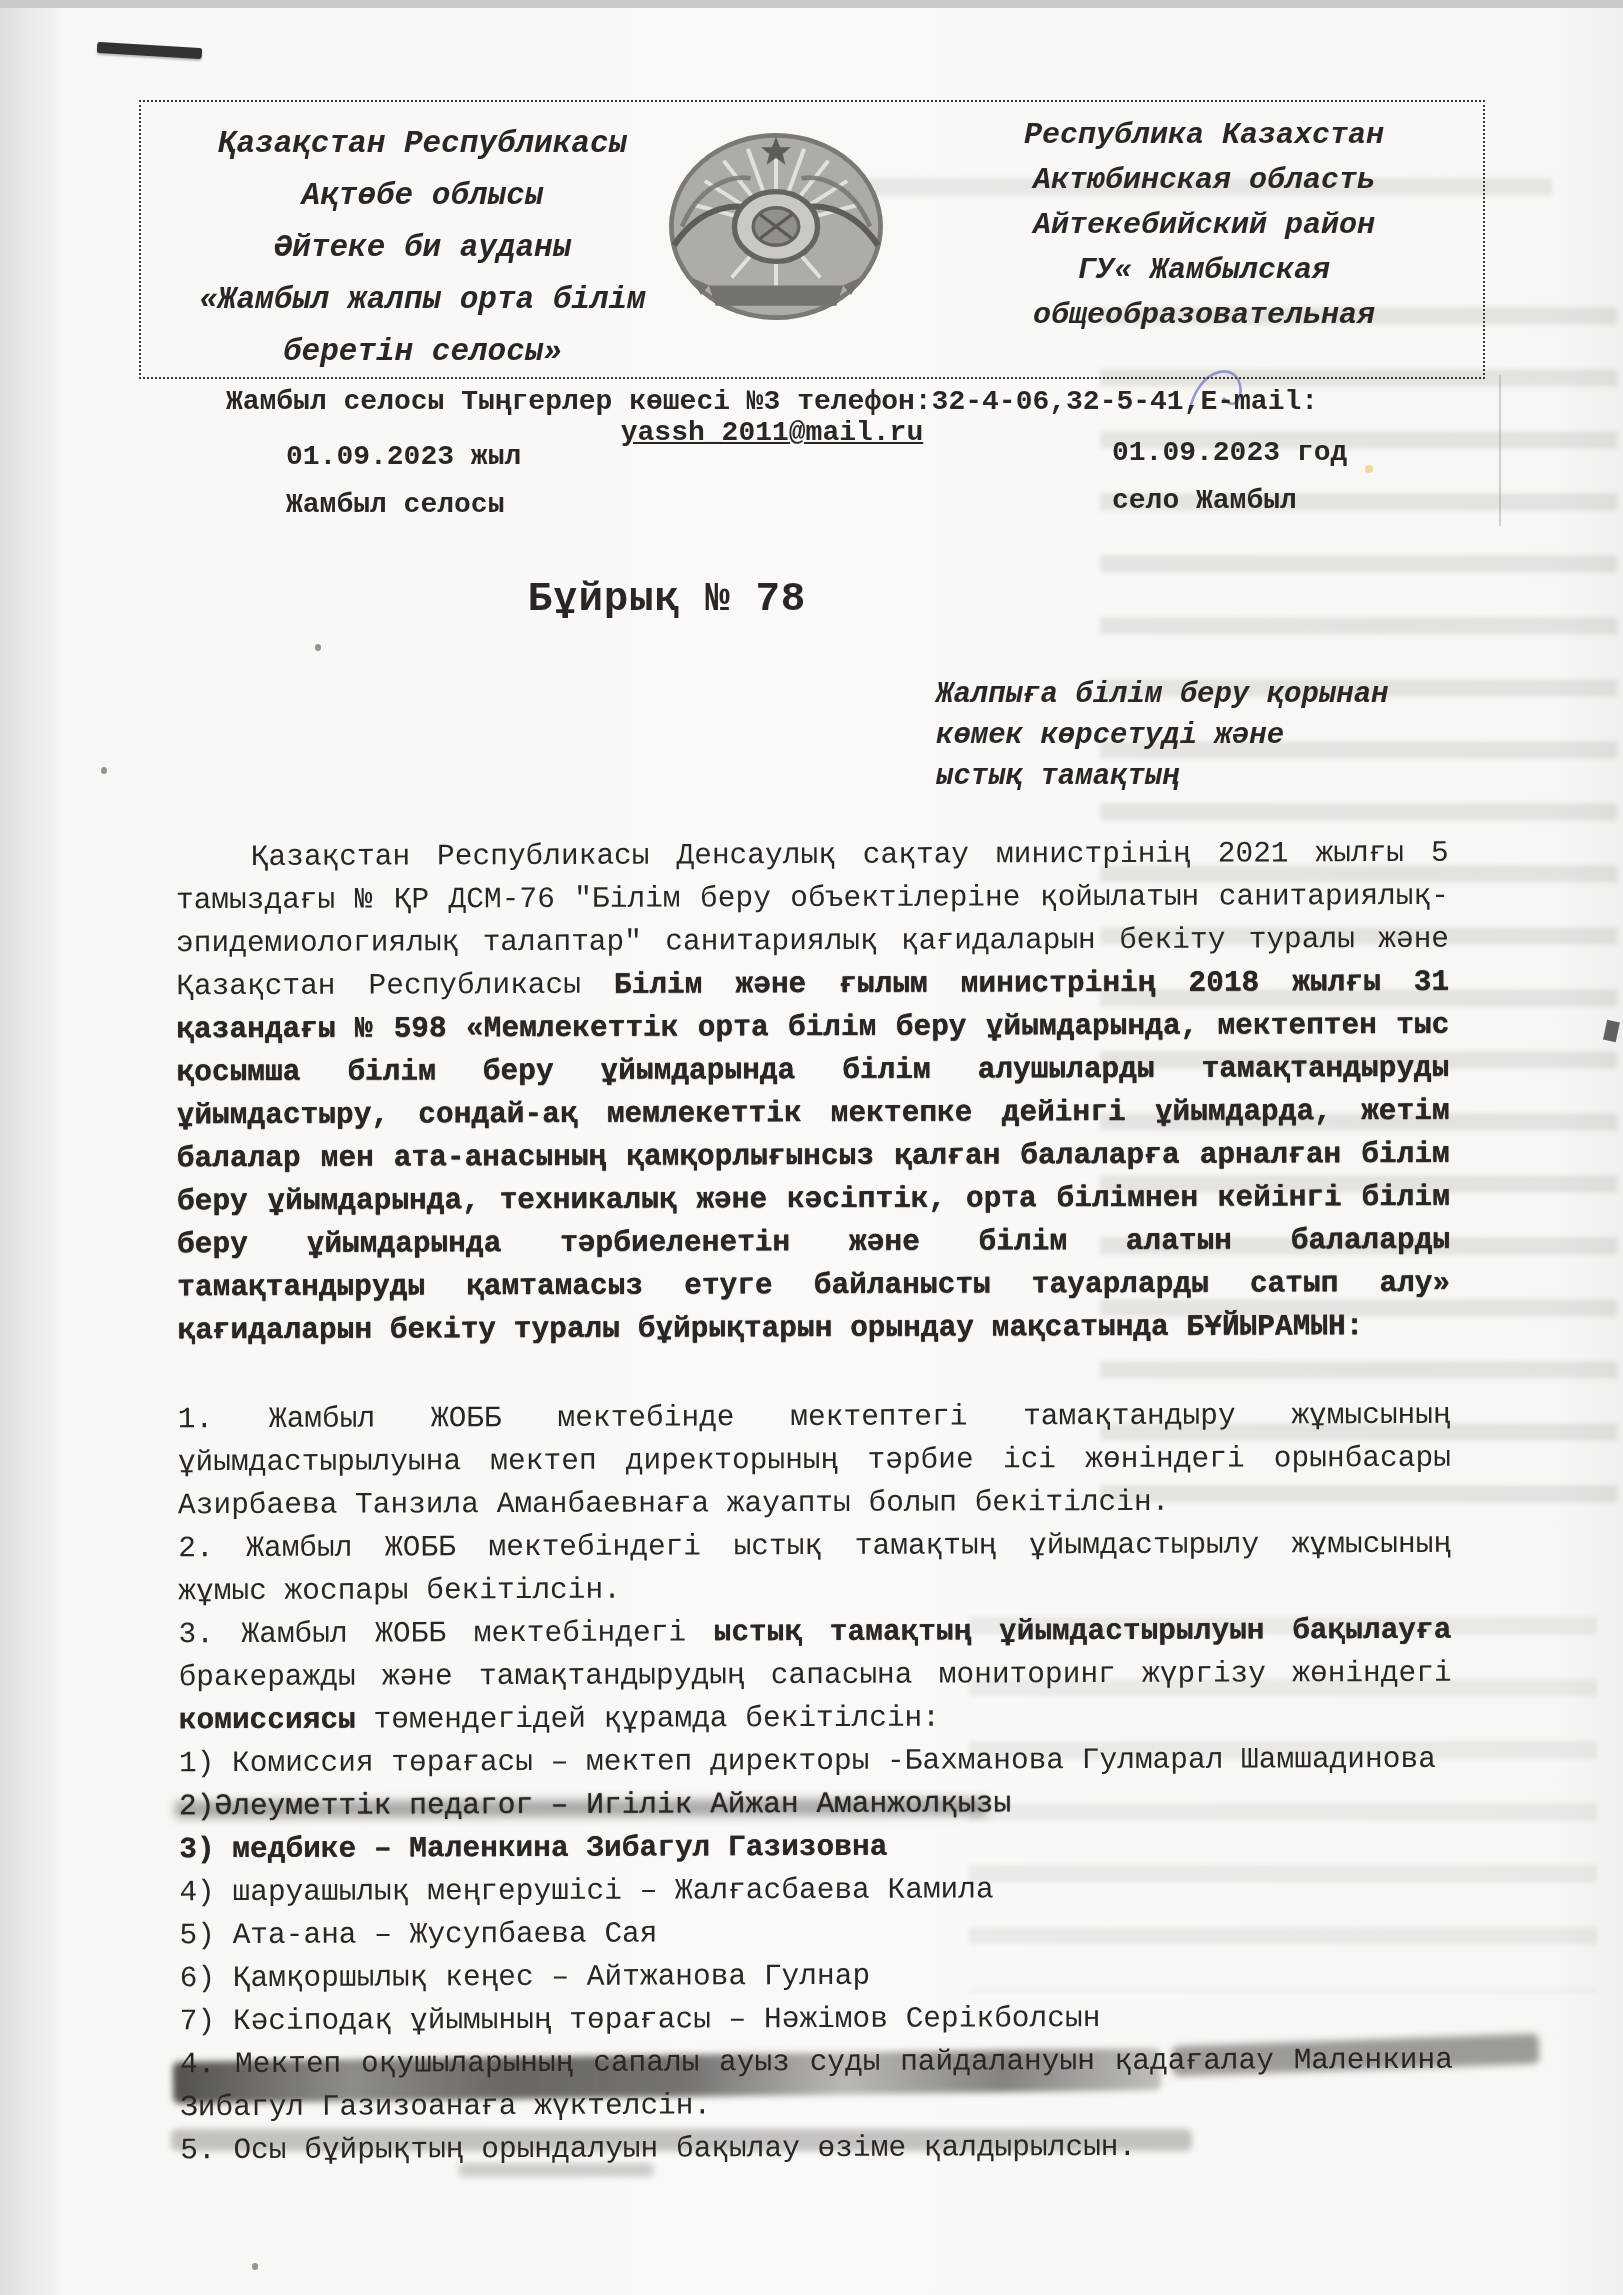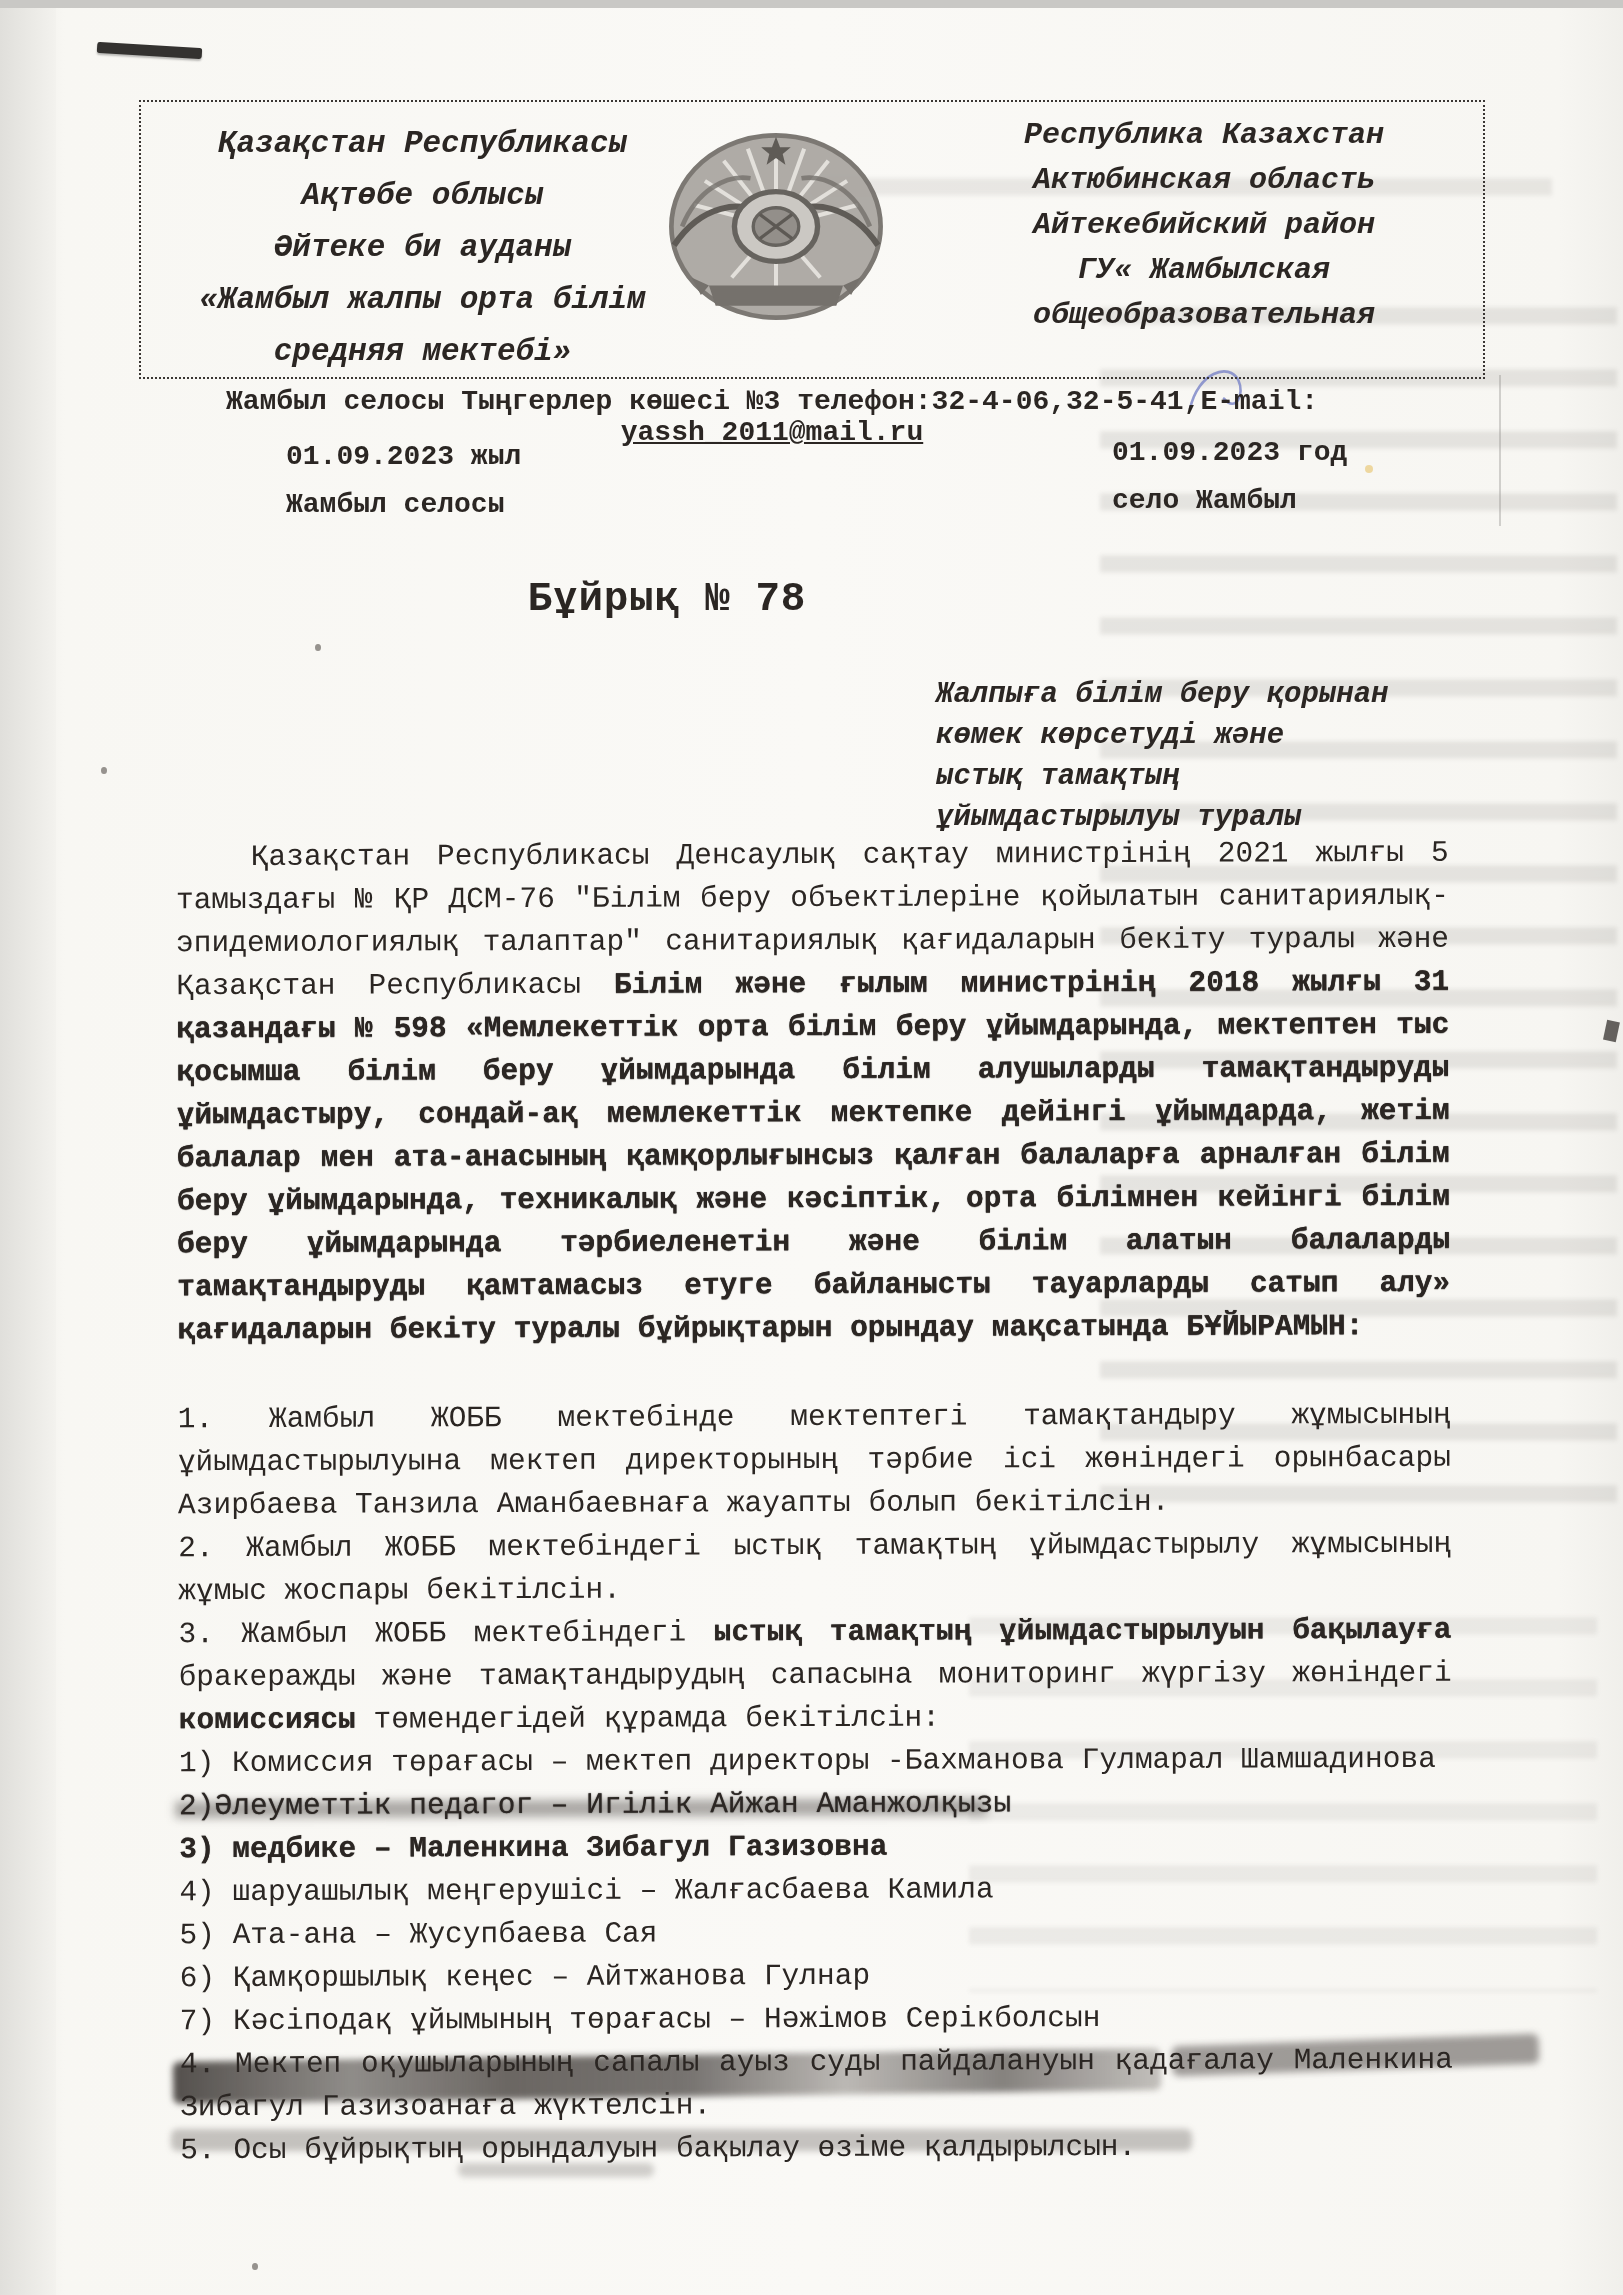--- a/index.html
+++ b/index.html
@@ -96,21 +96,21 @@
     <path d="M18,78 C30,22 78,6 92,34 C102,55 88,84 70,62" fill="none" stroke="#8089c9" stroke-width="4" stroke-linecap="round" opacity="0.85"></path>
   </svg>
 
   <div class="lh-box"></div>
 
   <div class="lh-col lh-left">
     <span>Қазақстан Республикасы</span>
     <span>Ақтөбе облысы</span>
     <span>Әйтеке би ауданы</span>
     <span>«Жамбыл  жалпы орта  білім</span>
-    <span>средняя мектебі»</span>
+    <span>беретін селосы»</span>
   </div>
 
   <div class="emblem">
     <svg viewBox="0 0 340 300" width="228" height="211">
       <ellipse cx="170" cy="150" rx="156" ry="136" fill="#aba7a2"></ellipse>
       <ellipse cx="170" cy="150" rx="156" ry="136" fill="none" stroke="#76726d" stroke-width="7"></ellipse>
       <g stroke="#e8e6e1" stroke-width="6" opacity="0.9">
         <line x1="170" y1="150" x2="170" y2="28"></line>
           <line x1="170" y1="150" x2="128" y2="34"></line>
         <line x1="170" y1="150" x2="212" y2="34"></line>
@@ -158,21 +158,20 @@
   <div class="date-block date-right">
     <div>01.09.2023 год</div>
     <div>село Жамбыл</div>
   </div>
 
   <h1 class="order-title">Бұйрық № 78</h1>
   <div class="subject">
     <span>Жалпыға  білім  беру  қорынан</span>
     <span>көмек  көрсетуді   және</span>
     <span>ыстық  тамақтың</span>
-    <span>ұйымдастырылуы  туралы</span>
   </div>
 
   <div class="body-col">
     <p class="preamble">
       <span>Қазақстан Республикасы Денсаулық сақтау министрінің 2021 жылғы 5 тамыздағы № ҚР ДСМ-76  "Білім беру объектілеріне қойылатын санитариялық-эпидемиологиялық талаптар"  санитариялық қағидаларын бекіту туралы  және  Қазақстан Республикасы</span>
       <span class="smear">Білім және ғылым министрінің  2018 жылғы 31 қазандағы  № 598  «Мемлекеттік орта білім беру ұйымдарында, мектептен тыс қосымша білім беру ұйымдарында білім алушыларды тамақтандыруды ұйымдастыру, сондай-ақ мемлекеттік мектепке дейінгі ұйымдарда, жетім балалар мен ата-анасының қамқорлығынсыз қалған балаларға арналған білім беру ұйымдарында, техникалық және кәсіптік, орта білімнен кейінгі білім беру ұйымдарында тәрбиеленетін және білім алатын балаларды тамақтандыруды қамтамасыз етуге байланысты тауарларды сатып алу»  қағидаларын  бекіту туралы  бұйрықтарын орындау  мақсатында</span>
       <span class="smear">БҰЙЫРАМЫН:</span>
     </p>
 
     <p class="clause clause-first">1. Жамбыл ЖОББ  мектебінде  мектептегі  тамақтандыру  жұмысының ұйымдастырылуына  мектеп  директорының  тәрбие  ісі  жөніндегі  орынбасары Азирбаева Танзила Аманбаевнаға   жауапты  болып  бекітілсін.</p>

